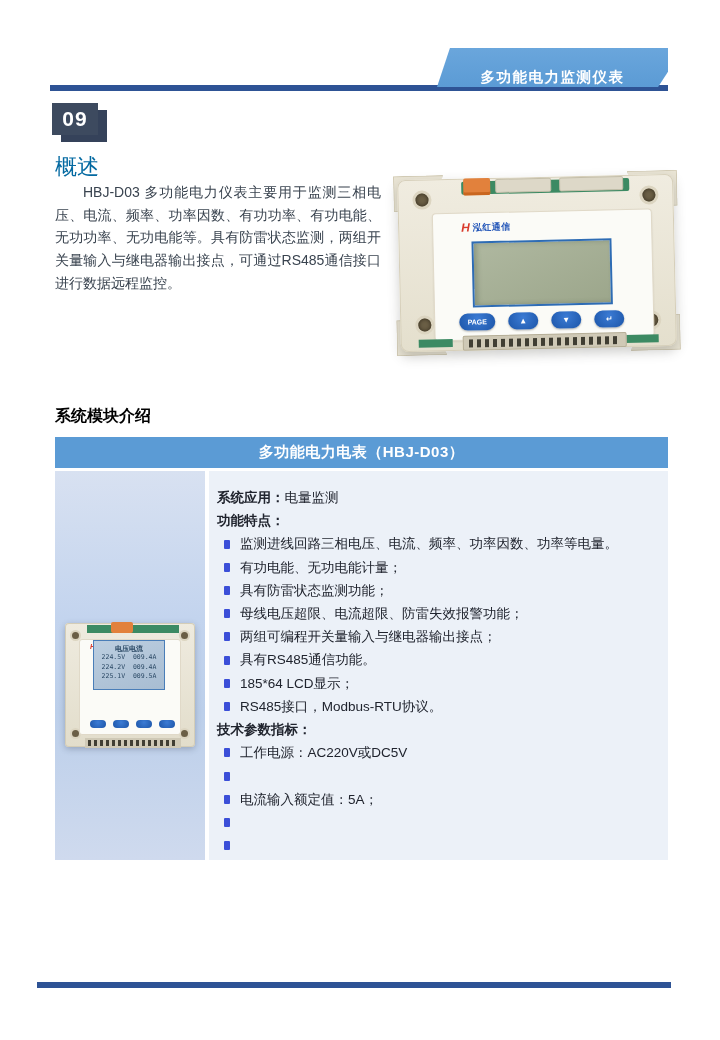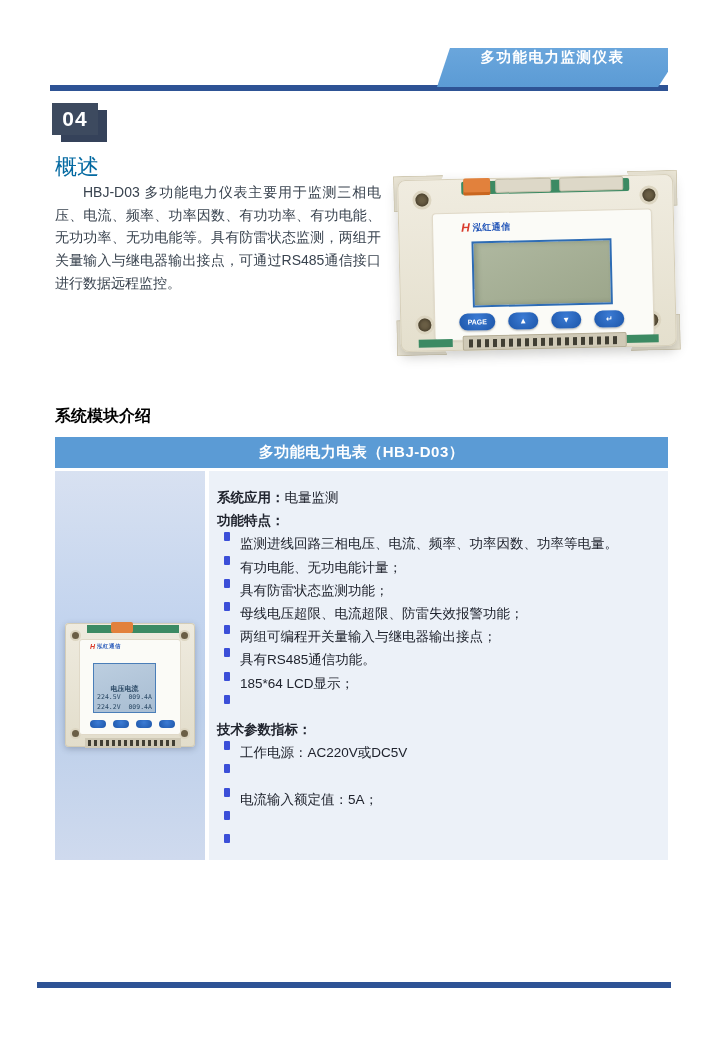--- a/index.html
+++ b/index.html
@@ -4,21 +4,21 @@
 <style>
   * { margin:0; padding:0; box-sizing:border-box; }
   html,body { background:#ffffff; }
   body { font-family:"Liberation Sans","DejaVu Sans",sans-serif; }
   .page { position:relative; width:720px; height:1040px; background:#ffffff; overflow:hidden; }
 
   
   .top-bar { position:absolute; left:50px; top:85px; width:618px; height:6px; background:#2E5395; }
   .ribbon { position:absolute; left:437px; top:48px; width:231px; height:39px; background:linear-gradient(180deg,#6AA6DC,#5B9BD5);
             clip-path:polygon(5.6% 0,100% 0,100% 61%,95.7% 100%,0 100%);
-            display:flex; align-items:flex-start; justify-content:center;
+            display:flex; align-items:flex-end; justify-content:center;
             color:#fff; font-weight:bold; font-size:14.5px; letter-spacing:1.5px; }
 
   
   .numbox-shadow { position:absolute; left:61px; top:110px; width:46px; height:32px; background:#35425A; }
   .numbox { position:absolute; left:52px; top:103px; width:46px; height:32px; background:#3D4A5F;
             display:flex; align-items:center; justify-content:center;
             color:#fff; font-size:21px; font-weight:bold; letter-spacing:1px; }
   .sec-title { position:absolute; left:114px; top:104px; font-size:19px; font-weight:bold; color:#24395B; letter-spacing:.5px; }
 
   
@@ -66,40 +66,40 @@
   
   .mod-head { position:absolute; left:55px; top:406px; font-size:16px; font-weight:bold; color:#000000; }
   .tbl-head { position:absolute; left:55px; top:437px; width:613px; height:31px; background:#5B9BD5;
               display:flex; align-items:center; justify-content:center;
               color:#fff; font-size:15px; font-weight:bold; letter-spacing:.5px; }
   .cell-left { position:absolute; left:55px; top:471px; width:150px; height:389px;
                background:linear-gradient(180deg,#D8E1F1 0%,#C3D4EE 38%,#BCCFEA 62%,#CFDAEE 100%); }
   .cell-right { position:absolute; left:209px; top:471px; width:459px; height:389px; background:#ECF1F8;
                 padding:15px 10px 0 8px; }
 
-  .srow { display:flex; align-items:flex-start; font-size:13.5px; color:#20242E; line-height:23.2px; min-height:23.2px; }
+  .srow { display:flex; align-items:center; font-size:13.5px; color:#20242E; line-height:23.2px; min-height:23.2px; }
   .srow.heading { font-weight:bold; }
   .srow .lbl { font-weight:bold; }
   .srow .bullet { width:6px; height:9px; background:#3B4FD8; border-radius:1px; margin:0 10px 0 7px; flex:none; }
 
   
   .thumb { position:absolute; left:7px; top:146px; width:136px; height:136px; }
   .t-body { position:absolute; left:3px; top:6px; right:3px; bottom:6px; background:linear-gradient(180deg,#EFEBDF,#E2DDCB);
             border-radius:4px; box-shadow:0 2px 6px rgba(50,60,80,.3), inset 0 0 0 1px #D4CDB7; }
   .t-pcb { position:absolute; left:22px; top:2px; width:92px; height:8px; background:#3C8A63; }
   .t-orange { position:absolute; left:46px; top:-1px; width:22px; height:11px; background:#E2813C; border-radius:2px; }
   .t-screw { position:absolute; width:7px; height:7px; border-radius:50%; background:#6B5F46; box-shadow:0 0 0 2px #DCD5C1; }
   .t-screw.tl { left:7px; top:9px; } .t-screw.tr { right:7px; top:9px; }
   .t-screw.bl { left:7px; bottom:10px; } .t-screw.br { right:7px; bottom:10px; }
   .t-panel { position:absolute; left:14px; top:16px; right:14px; height:96px; background:#FBFBF7;
              border:1px solid #E0D9C8; border-radius:3px; }
   .t-logo { position:absolute; left:10px; top:3px; display:flex; gap:2px; align-items:center; }
   .t-logo .logo-mark { font-size:7px; } .t-logo .logo-text { font-size:5.5px; }
-  .t-lcd { position:absolute; left:13px; top:23px; width:63px; height:50px; background:linear-gradient(160deg,#BCCEE0,#A8BDD2);
-           border:1px solid #4A7EB8; overflow:hidden; padding-top:20px; }
+  .t-lcd { position:absolute; left:13px; top:0; width:72px; height:50px; background:linear-gradient(160deg,#BCCEE0,#A8BDD2);
+           border:1px solid #4A7EB8; overflow:hidden; padding-top:3px; }
   .t-lcd-title { text-align:center; font-size:7px; font-weight:bold; color:#2C4A66; line-height:9px; }
   .lcdrow { font-size:6.5px; color:#2C4A66; line-height:9.5px; text-align:center; white-space:pre; font-family:"DejaVu Sans Mono",monospace; }
   .t-btns { position:absolute; left:10px; bottom:6px; display:flex; gap:7px; }
   .t-btn { width:16px; height:8px; border-radius:4px; background:radial-gradient(circle at 50% 30%,#3B7BD4,#1C55A8); }
   .t-term { position:absolute; left:20px; bottom:-1px; width:96px; height:10px; background:#CFC9B6; overflow:hidden; }
   .t-pins { position:absolute; inset:2px 3px; background:repeating-linear-gradient(90deg,#403E33 0 3px,#CFC9B6 3px 6px); }
 
   
   .footer-bar { position:absolute; left:37px; top:982px; width:634px; height:6px; background:#2E5395; }
 </style>
@@ -108,21 +108,21 @@
 
 <div class="page">
 
   <div class="top-bar"></div>
   <div class="ribbon">
     <span>多功能电力监测仪表</span>
   </div>
 
   <div class="numbox-shadow"></div>
   <div class="numbox">
-    <span>04</span>
+    <span>09</span>
   </div>
 
   <div class="ov-head">概述</div>
   <div class="ov-body">HBJ-D03 多功能电力仪表主要用于监测三相电压、电流、频率、功率因数、有功功率、有功电能、无功功率、无功电能等。具有防雷状态监测，两组开关量输入与继电器输出接点，可通过RS485通信接口进行数据远程监控。</div>
 
   <div class="photo">
     <div class="dev">
       <div class="ear tl"></div>
       <div class="ear tr"></div>
       <div class="ear bl"></div>
@@ -229,20 +229,21 @@
         <div class="srow bullet">
           <span class="bullet"></span>
           <span>具有RS485通信功能。</span>
         </div>
         <div class="srow bullet">
           <span class="bullet"></span>
           <span>185*64 LCD显示；</span>
         </div>
         <div class="srow bullet">
           <span class="bullet"></span>
+          <span>RS485接口，Modbus-RTU协议。</span>
         </div>
         <div class="srow heading">技术参数指标：</div>
         <div class="srow bullet">
           <span class="bullet"></span>
           <span>工作电源：AC220V或DC5V</span>
         </div>
         <div class="srow bullet">
           <span class="bullet"></span>
         </div>
         <div class="srow bullet">

